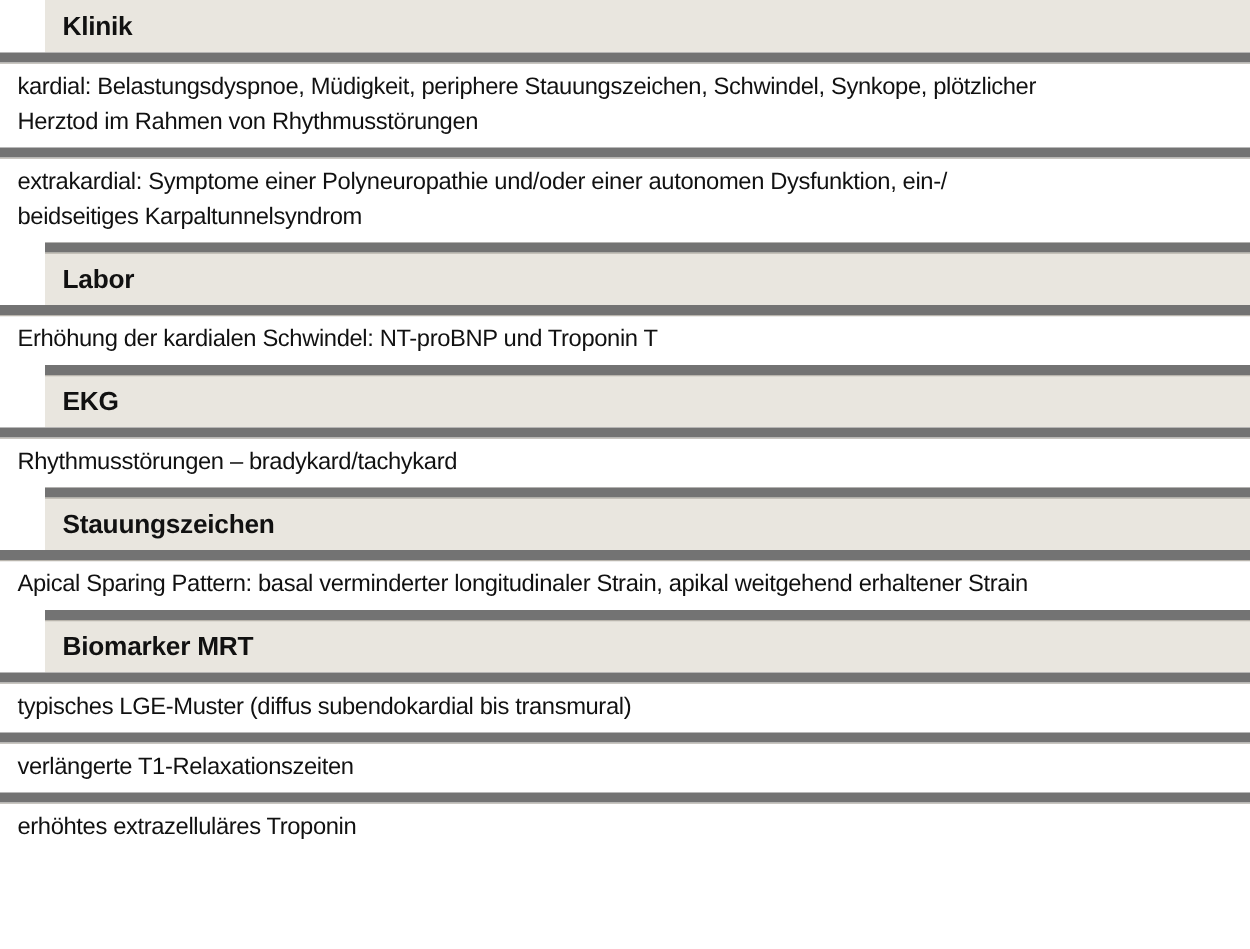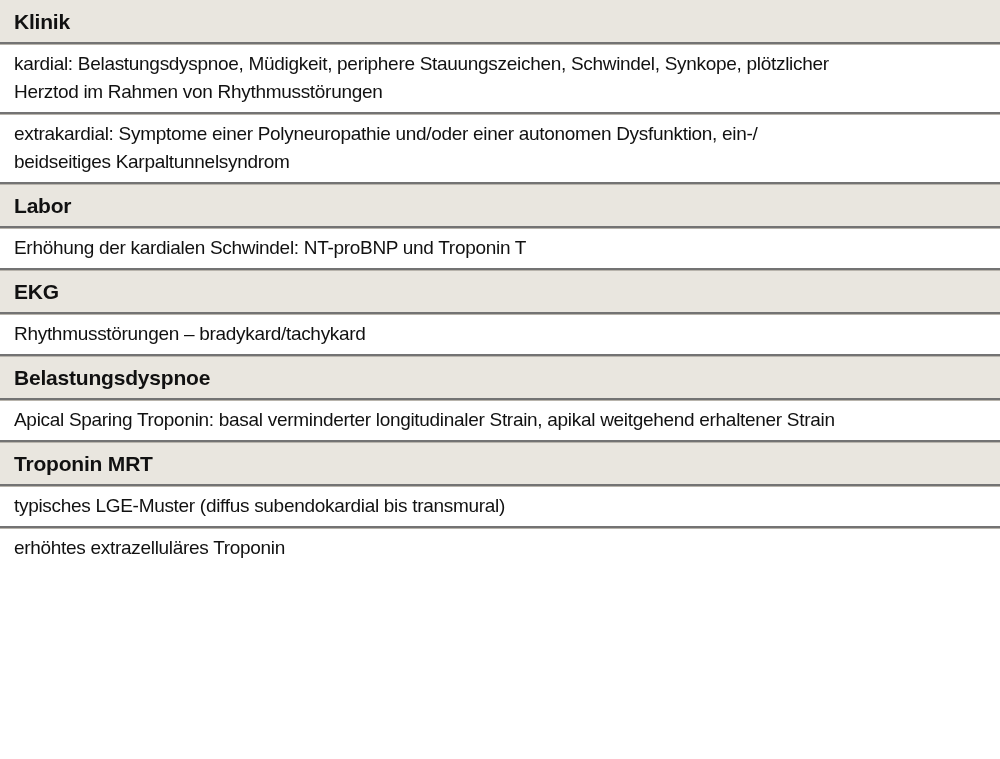--- a/index.html
+++ b/index.html
@@ -14,21 +14,21 @@
     font-family: "Liberation Sans", sans-serif;
     color: #111111;
   }
   .tbl {
     width: 1000px;
     box-sizing: border-box;
   }
   .row {
     position: relative;
     box-sizing: border-box;
-    border-top: 2px solid #737373;
+    border-top: 8px solid #737373;
     overflow: hidden;
   }
   
   .row::before {
     content: "";
     position: absolute;
     top: 0;
     left: 0;
     right: 0;
     height: 1px;
@@ -40,20 +40,21 @@
   .row:first-child::before {
     display: none;
   }
   .row.header {
     background: #e9e6df;
     padding: 9px 14px 8px 14px;
     font-size: 21px;
     line-height: 25px;
     font-weight: 700;
     letter-spacing: -0.2px;
+    margin-left: 36px;
   }
   .row.item {
     background: #ffffff;
     padding: 6px 14px 6px 14px;
     font-size: 19px;
     line-height: 28px;
     letter-spacing: -0.3px;
     white-space: pre-line;
   }
 </style>
@@ -63,18 +64,19 @@
 <div class="tbl" id="tbl">
     <div class="row header"><span>Klinik</span></div>
     <div class="row item"><span>kardial: Belastungsdyspnoe, Müdigkeit, periphere Stauungszeichen, Schwindel, Synkope, plötzlicher
 Herztod im Rahmen von Rhythmusstörungen</span></div>
     <div class="row item"><span>extrakardial: Symptome einer Polyneuropathie und/oder einer autonomen Dysfunktion, ein-/
 beidseitiges Karpaltunnelsyndrom</span></div>
     <div class="row header"><span>Labor</span></div>
     <div class="row item"><span>Erhöhung der kardialen Schwindel: NT-proBNP und Troponin T</span></div>
     <div class="row header"><span>EKG</span></div>
     <div class="row item"><span>Rhythmusstörungen – bradykard/tachykard</span></div>
-    <div class="row header"><span>Belastungsdyspnoe</span></div>
-    <div class="row item"><span>Apical Sparing Troponin: basal verminderter longitudinaler Strain, apikal weitgehend erhaltener Strain</span></div>
-    <div class="row header"><span>Troponin MRT</span></div>
+    <div class="row header"><span>Stauungszeichen</span></div>
+    <div class="row item"><span>Apical Sparing Pattern: basal verminderter longitudinaler Strain, apikal weitgehend erhaltener Strain</span></div>
+    <div class="row header"><span>Biomarker MRT</span></div>
     <div class="row item"><span>typisches LGE-Muster (diffus subendokardial bis transmural)</span></div>
+    <div class="row item"><span>verlängerte T1-Relaxationszeiten</span></div>
     <div class="row item"><span>erhöhtes extrazelluläres Troponin</span></div>
   </div>
 
 </body></html>

